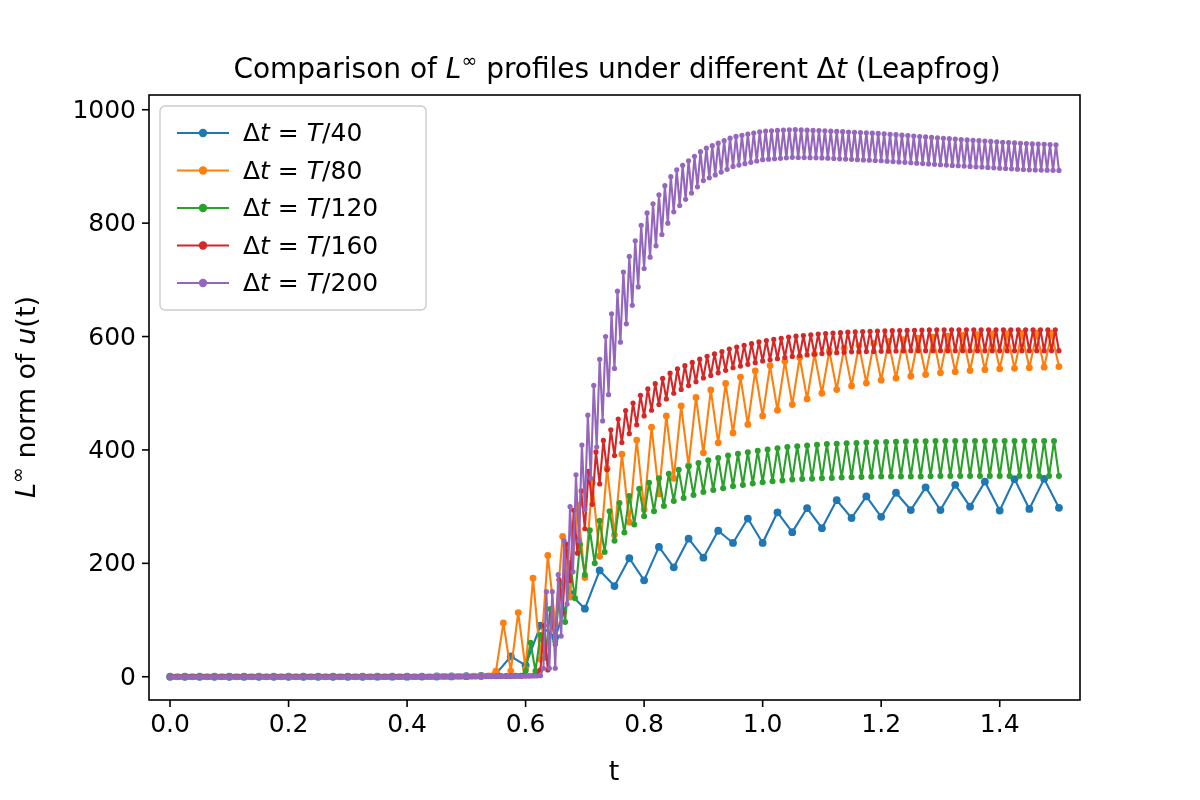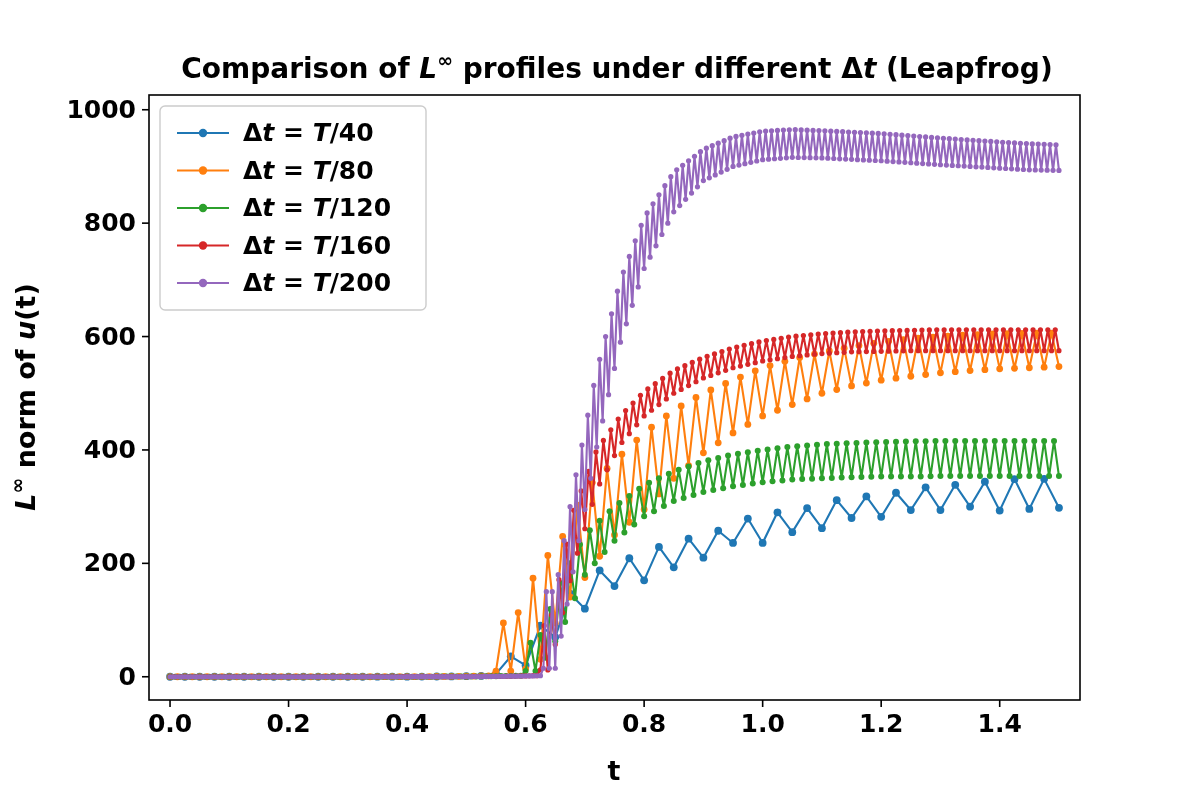--- a/index.html
+++ b/index.html
@@ -12,21 +12,20 @@
     width: 1200px;
     height: 800px;
     overflow: hidden;
     font-family: "DejaVu Sans", sans-serif;
   }
   #figure {
     position: relative;
     width: 1200px;
     height: 800px;
     background: #e5e5e5;
-    font-weight: bold;
   }
   #plot-svg {
     position: absolute;
     left: 0;
     top: 0;
     width: 1200px;
     height: 800px;
     display: block;
   }
   .axis-line {

